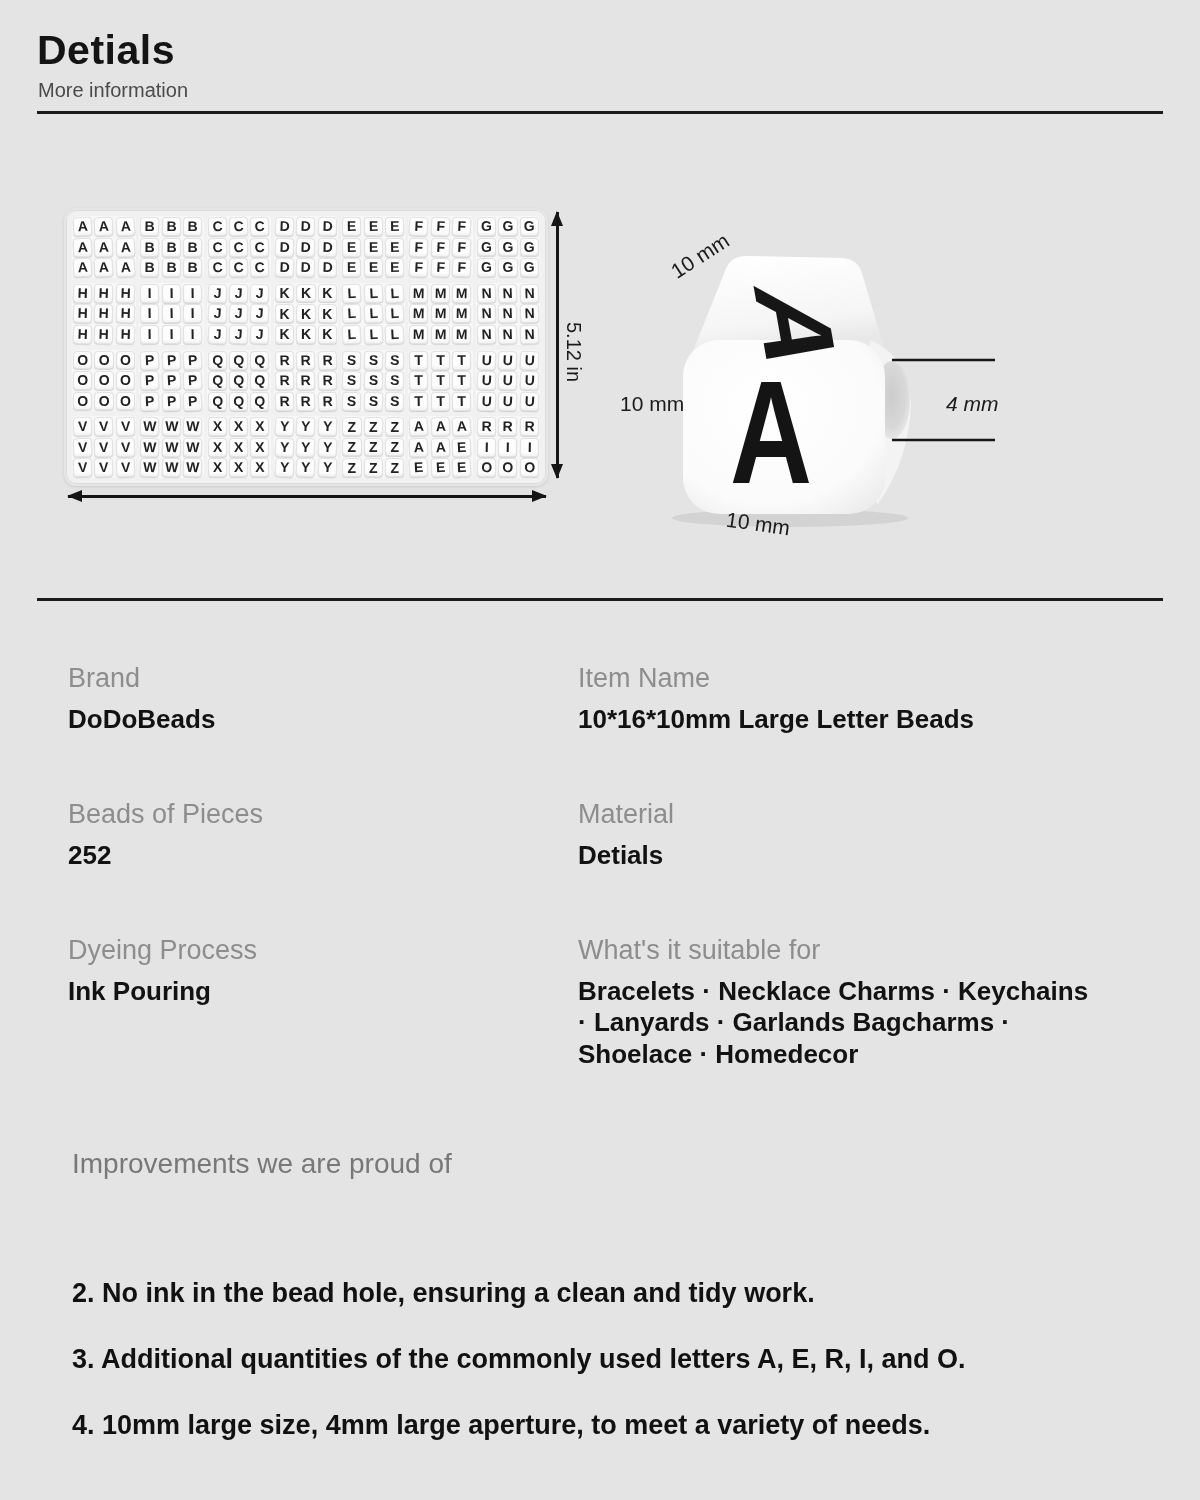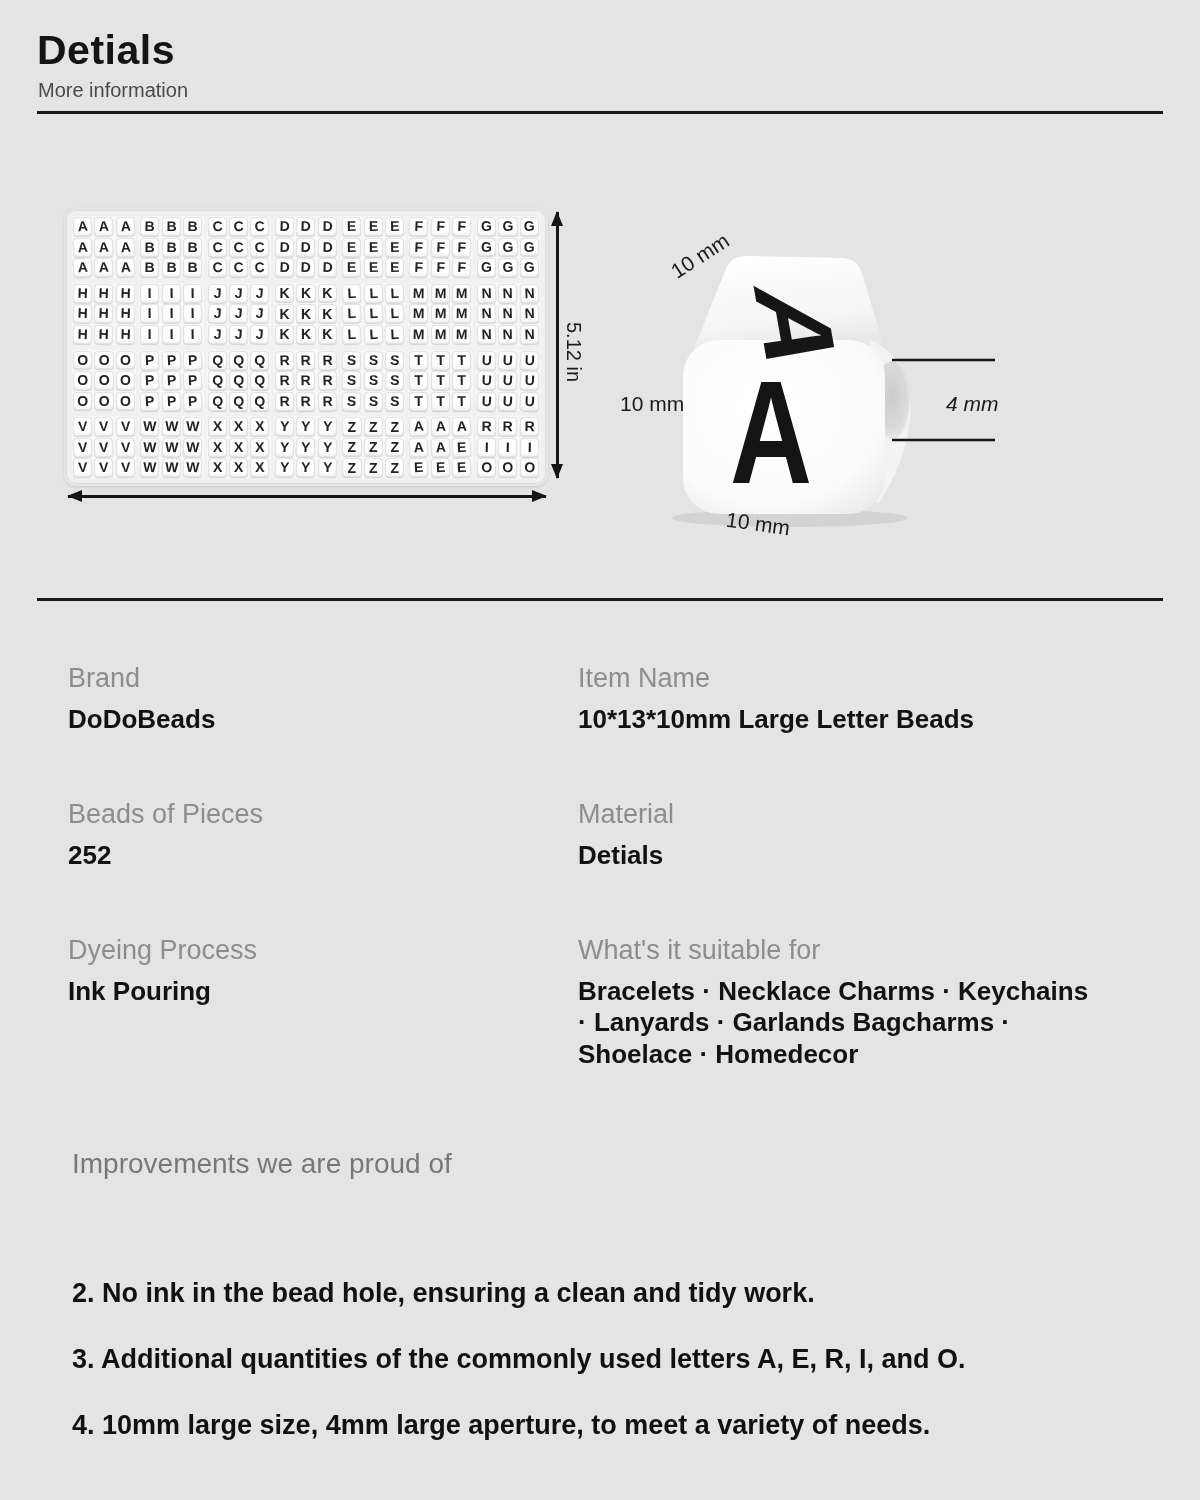--- a/index.html
+++ b/index.html
@@ -441,21 +441,21 @@
   <div class="cube-label lbl-hole">4 mm</div>
 
   <div class="rule rule-2"></div>
 
   <div class="spec spec-0">
     <div class="label">Brand</div>
     <div class="value">DoDoBeads</div>
   </div>
   <div class="spec spec-1">
     <div class="label">Item Name</div>
-    <div class="value">10*13*10mm Large Letter Beads</div>
+    <div class="value">10*16*10mm Large Letter Beads</div>
   </div>
   <div class="spec spec-2">
     <div class="label">Beads of Pieces</div>
     <div class="value">252</div>
   </div>
   <div class="spec spec-3">
     <div class="label">Material</div>
     <div class="value">Detials</div>
   </div>
   <div class="spec spec-5">

